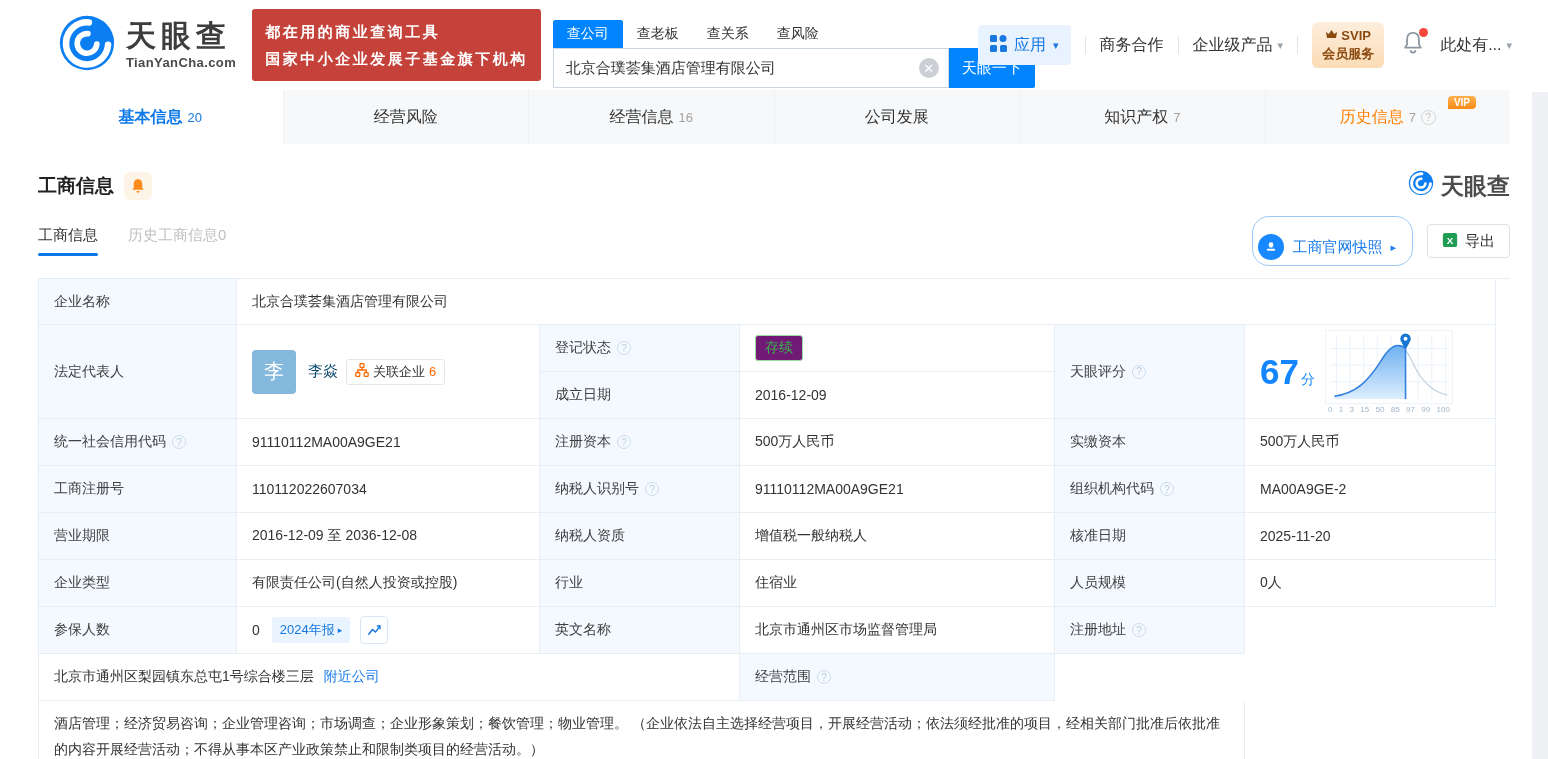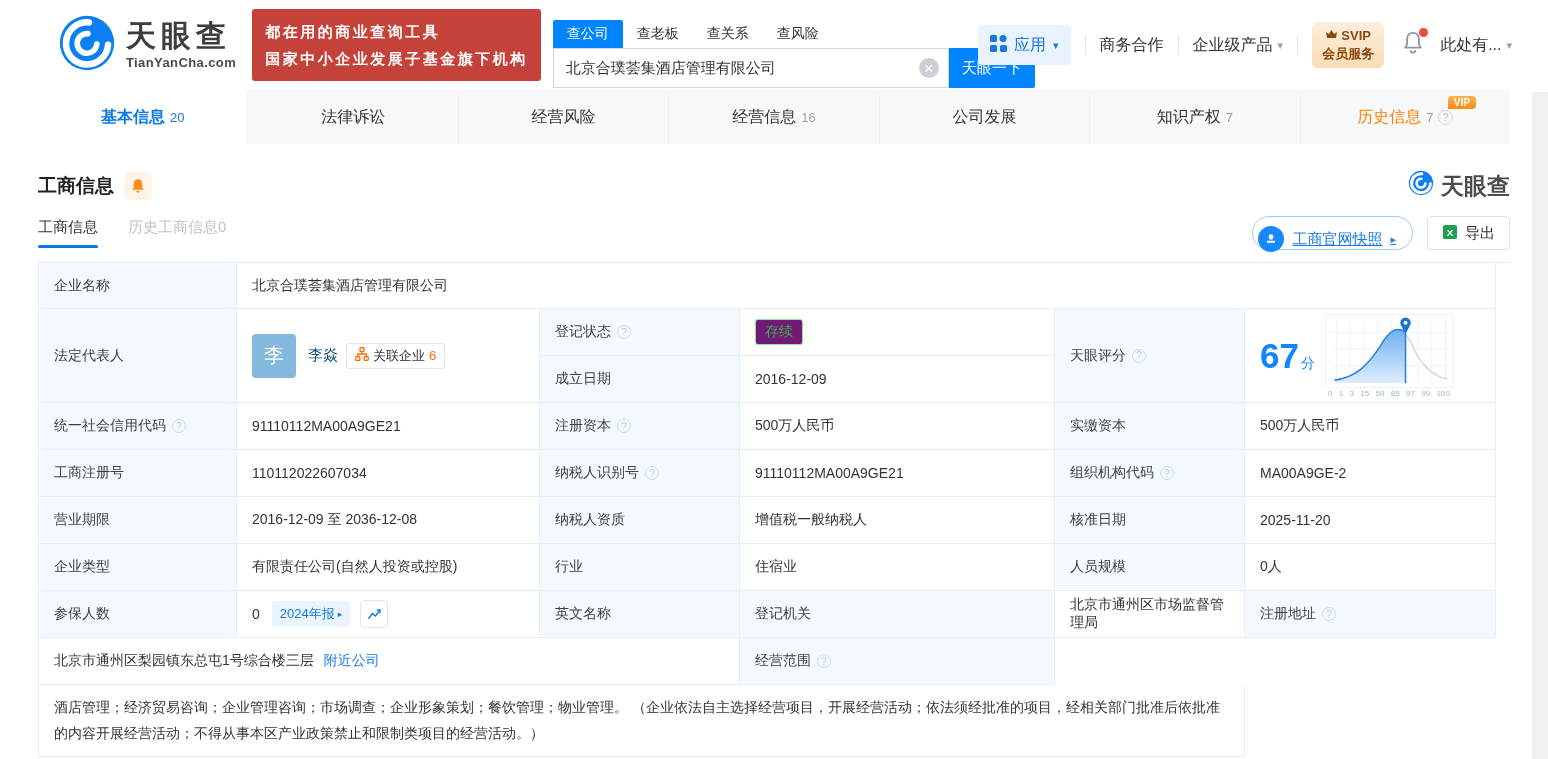--- a/index.html
+++ b/index.html
@@ -52,22 +52,22 @@
   .sec-head { margin-top:26px; display:flex; align-items:center; justify-content:space-between; }
   .sec-title-wrap { display:flex; align-items:center; gap:10px; }
   .sec-title { font-size:19px; font-weight:bold; color:#222; }
   .bell-badge { width:28px; height:28px; background:#fdf3e7; border-radius:6px; display:flex; align-items:center; justify-content:center; cursor:pointer; }
   .watermark { display:flex; align-items:center; gap:7px; font-size:23px; font-weight:bold; color:#4c4c4c; }
   .subtab-row { margin-top:14px; display:flex; align-items:center; }
   .subtab { font-size:15px; color:#333; margin-right:30px; padding-bottom:11px; position:relative; cursor:pointer; }
   .subtab.active::after { content:""; position:absolute; left:0; right:0; bottom:0; height:3px; background:#0b78e8; border-radius:2px; }
   .subtab.dim { color:#c0c0c0; }
   .head-btns { margin-left:auto; display:flex; align-items:center; gap:14px; }
-  .snapshot-btn { height:34px; border:1px solid #9ec9f5; border-radius:17px; background:#fff; display:flex; align-items:center;
-                  gap:8px; padding:12px 16px 0 5px; color:#1a7ce8; font-size:15px; cursor:pointer;text-decoration:underline; }
+  .snapshot-btn { height:50px; border:1px solid #9ec9f5; border-radius:17px; background:#fff; display:flex; align-items:center;
+                  gap:8px; padding:12px 16px 0 5px; color:#1a7ce8; font-size:15px; cursor:pointer; }
   .stamp-circle { width:26px; height:26px; border-radius:50%; background:#1788ff; display:flex; align-items:center; justify-content:center; }
   .export-btn { height:34px; border:1px solid #e0e0e0; border-radius:4px; background:#fff; display:flex; align-items:center;
                 gap:7px; padding:0 14px; color:#333; font-size:15px; cursor:pointer; }
   
   .info-table { margin-top:12px; display:grid; grid-template-columns:198px 303px 200px 315px 190px 251px;
                 grid-template-rows:46px repeat(8,47px) 72px; border-top:1px solid #e7eef6; border-left:1px solid #e7eef6; }
   .cell { border-right:1px solid #e7eef6; border-bottom:1px solid #e7eef6; display:flex; align-items:center;
           padding:0 15px; font-size:14px; color:#333; background:#fff; overflow:hidden; }
   .cell.label { background:#f3f9fe; color:#404040; gap:6px; }
   .span2r { grid-row:span 2; }
@@ -178,23 +178,20 @@
       <span>此处有...</span>
       <span class="caret">▾</span>
     </span>
   </div>
 </div>
 
 <div class="page-tabs">
   <div class="page-tab active">
     <span>基本信息</span>
     <span class="tab-count" style="color:#1778e0;">20</span>
-  </div>
-  <div class="page-tab">
-    <span>法律诉讼</span>
   </div>
   <div class="page-tab">
     <span>经营风险</span>
   </div>
   <div class="page-tab">
     <span>经营信息</span>
     <span class="tab-count">16</span>
   </div>
   <div class="page-tab">
     <span>公司发展</span>
@@ -448,23 +445,20 @@
         <svg width="16" height="16" viewBox="0 0 20 20">
           <path d="M3 16 L8 9.5 L12 12.5 L17 5.5" fill="none" stroke="#1778e0" stroke-width="1.8"></path>
           <path d="M13.5 5 L17.5 5 L17.5 9" fill="none" stroke="#1778e0" stroke-width="1.8"></path>
         </svg>
       </span>
     </div>
     <div class="cell label">
         <span>英文名称</span>
       </div>
 
-    <div class="cell label">
-        <span>登记机关</span>
-      </div>
     <div class="cell">
         <span>北京市通州区市场监督管理局</span>
       </div>
     <div class="cell label">
       <span>注册地址</span>
       <span class="help">?</span>
     </div>
     <div class="cell span3c">
       <span>北京市通州区梨园镇东总屯1号综合楼三层</span>
       <span class="nearby-link">附近公司</span>

